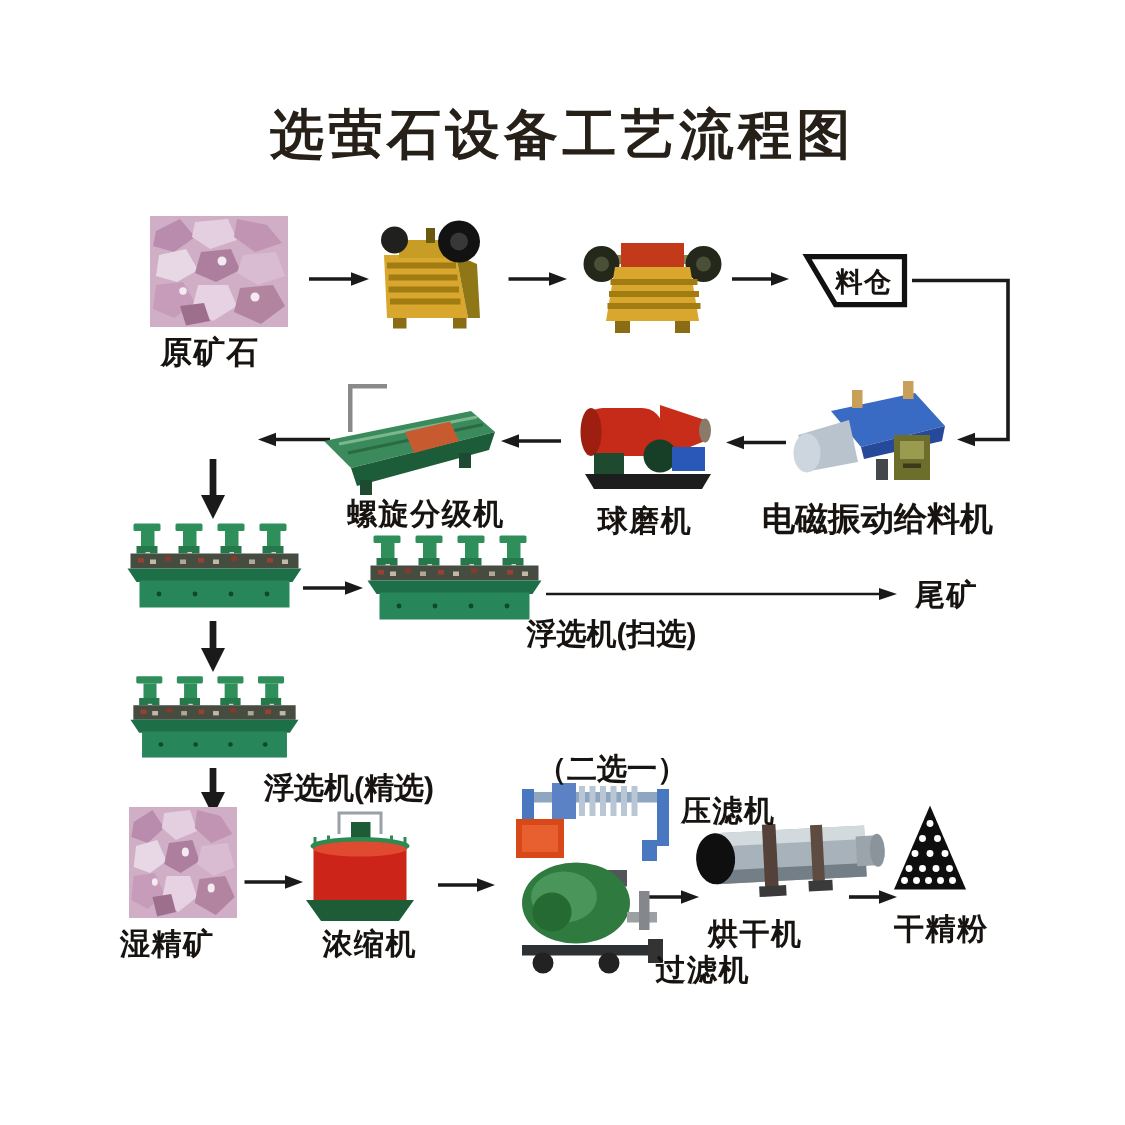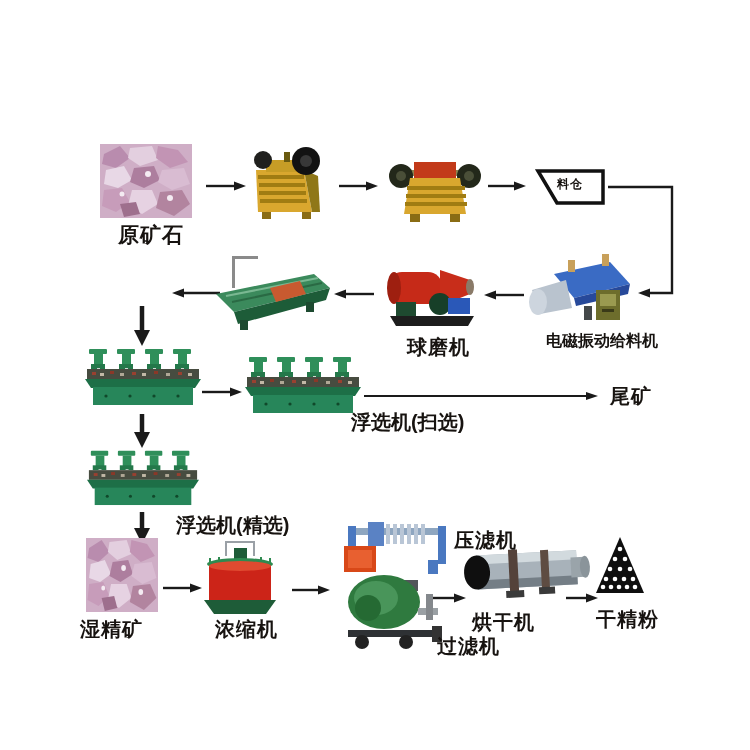--- a/index.html
+++ b/index.html
@@ -1,20 +1,20 @@
 <!DOCTYPE html>
 <html><head>
 <meta charset="utf-8">
 <style>
   *{margin:0;padding:0;box-sizing:border-box}
   html,body{width:750px;height:750px;background:#ffffff;font-family:"Liberation Sans",sans-serif}
   #canvas{position:relative;width:750px;height:750px;background:#ffffff;overflow:hidden}
   #title{position:absolute;left:0;top:66px;width:750px;text-align:center;font-size:36px;font-weight:700;color:#262019;letter-spacing:3px}
   .lbl{position:absolute;font-weight:700;color:#171310;font-size:20px;white-space:nowrap;letter-spacing:1px}
-  .ctr{text-align:right}
+  .ctr{text-align:center}
   .node{position:absolute}
   #arrows{position:absolute;left:0;top:0;pointer-events:none}
 </style>
 </head>
 <body>
 
 <div id="canvas">
 
   <svg width="0" height="0" style="position:absolute" aria-hidden="true">
     <defs>
@@ -59,20 +59,21 @@
         <polygon points="32,46 52,46 58,60 42,70 28,62" fill="#e6d2e2"></polygon>
         <polygon points="60,48 82,46 90,60 74,72 56,64" fill="#b2849f"></polygon>
         <polygon points="20,60 36,58 40,70 24,73" fill="#9e6f8d"></polygon>
         <circle cx="48" cy="30" r="3" fill="#f4ebf2"></circle>
           <circle cx="70" cy="54" r="3" fill="#f4ebf2"></circle>
           <circle cx="22" cy="50" r="2.5" fill="#f4ebf2"></circle>
       </g>
     </defs>
   </svg>
 
+  <div id="title">选萤石设备工艺流程图</div>
 
   <svg id="arrows" width="750" height="750">
     <g stroke="#1a1a1a" stroke-width="2.4" fill="#1a1a1a">
       <g>
           <line x1="206" y1="186" x2="234" y2="186"></line>
           <polygon points="234,181.5 246,186 234,190.5" stroke="none"></polygon>
         </g>
       <g>
           <line x1="339" y1="186" x2="366" y2="186"></line>
           <polygon points="366,181.5 378,186 366,190.5" stroke="none"></polygon>
@@ -295,26 +296,28 @@
       <circle cx="30" cy="44" r="2.3" fill="#ffffff"></circle>
       <circle cx="39" cy="44" r="2.3" fill="#ffffff"></circle>
     <circle cx="9" cy="52" r="2.3" fill="#ffffff"></circle>
       <circle cx="17" cy="52" r="2.3" fill="#ffffff"></circle>
       <circle cx="25" cy="52" r="2.3" fill="#ffffff"></circle>
       <circle cx="33" cy="52" r="2.3" fill="#ffffff"></circle>
       <circle cx="41" cy="52" r="2.3" fill="#ffffff"></circle>
   </svg>
 
   <span class="lbl ctr" style="left:96px;top:221px;width:88px;font-size:21px">原矿石</span>
-  <span class="lbl" style="left:557px;top:176px;font-size:12px">料仓</span>
-  <span class="lbl ctr" style="left:508px;top:331px;width:150px;font-size:16px;letter-spacing:0">电磁振动给料机</span>
+  <span class="lbl" style="left:557px;top:176px;font-size:18px">料仓</span>
+  <span class="lbl ctr" style="left:508px;top:331px;width:150px;font-size:22px;letter-spacing:0">电磁振动给料机</span>
   <span class="lbl ctr" style="left:390px;top:334px;width:80px">球磨机</span>
+  <span class="lbl ctr" style="left:226px;top:329px;width:116px">螺旋分级机</span>
   <span class="lbl" style="left:351px;top:409px;letter-spacing:0">浮选机(扫选)</span>
   <span class="lbl" style="left:610px;top:383px">尾矿</span>
   <span class="lbl" style="left:176px;top:512px;letter-spacing:0">浮选机(精选)</span>
   <span class="lbl" style="left:80px;top:616px">湿精矿</span>
   <span class="lbl" style="left:215px;top:616px">浓缩机</span>
+  <span class="lbl" style="left:358px;top:499px;letter-spacing:0">（二选一）</span>
   <span class="lbl" style="left:454px;top:527px">压滤机</span>
   <span class="lbl" style="left:437px;top:633px">过滤机</span>
   <span class="lbl" style="left:472px;top:609px">烘干机</span>
   <span class="lbl" style="left:596px;top:606px">干精粉</span>
 
 </div>
 
 </body></html>

